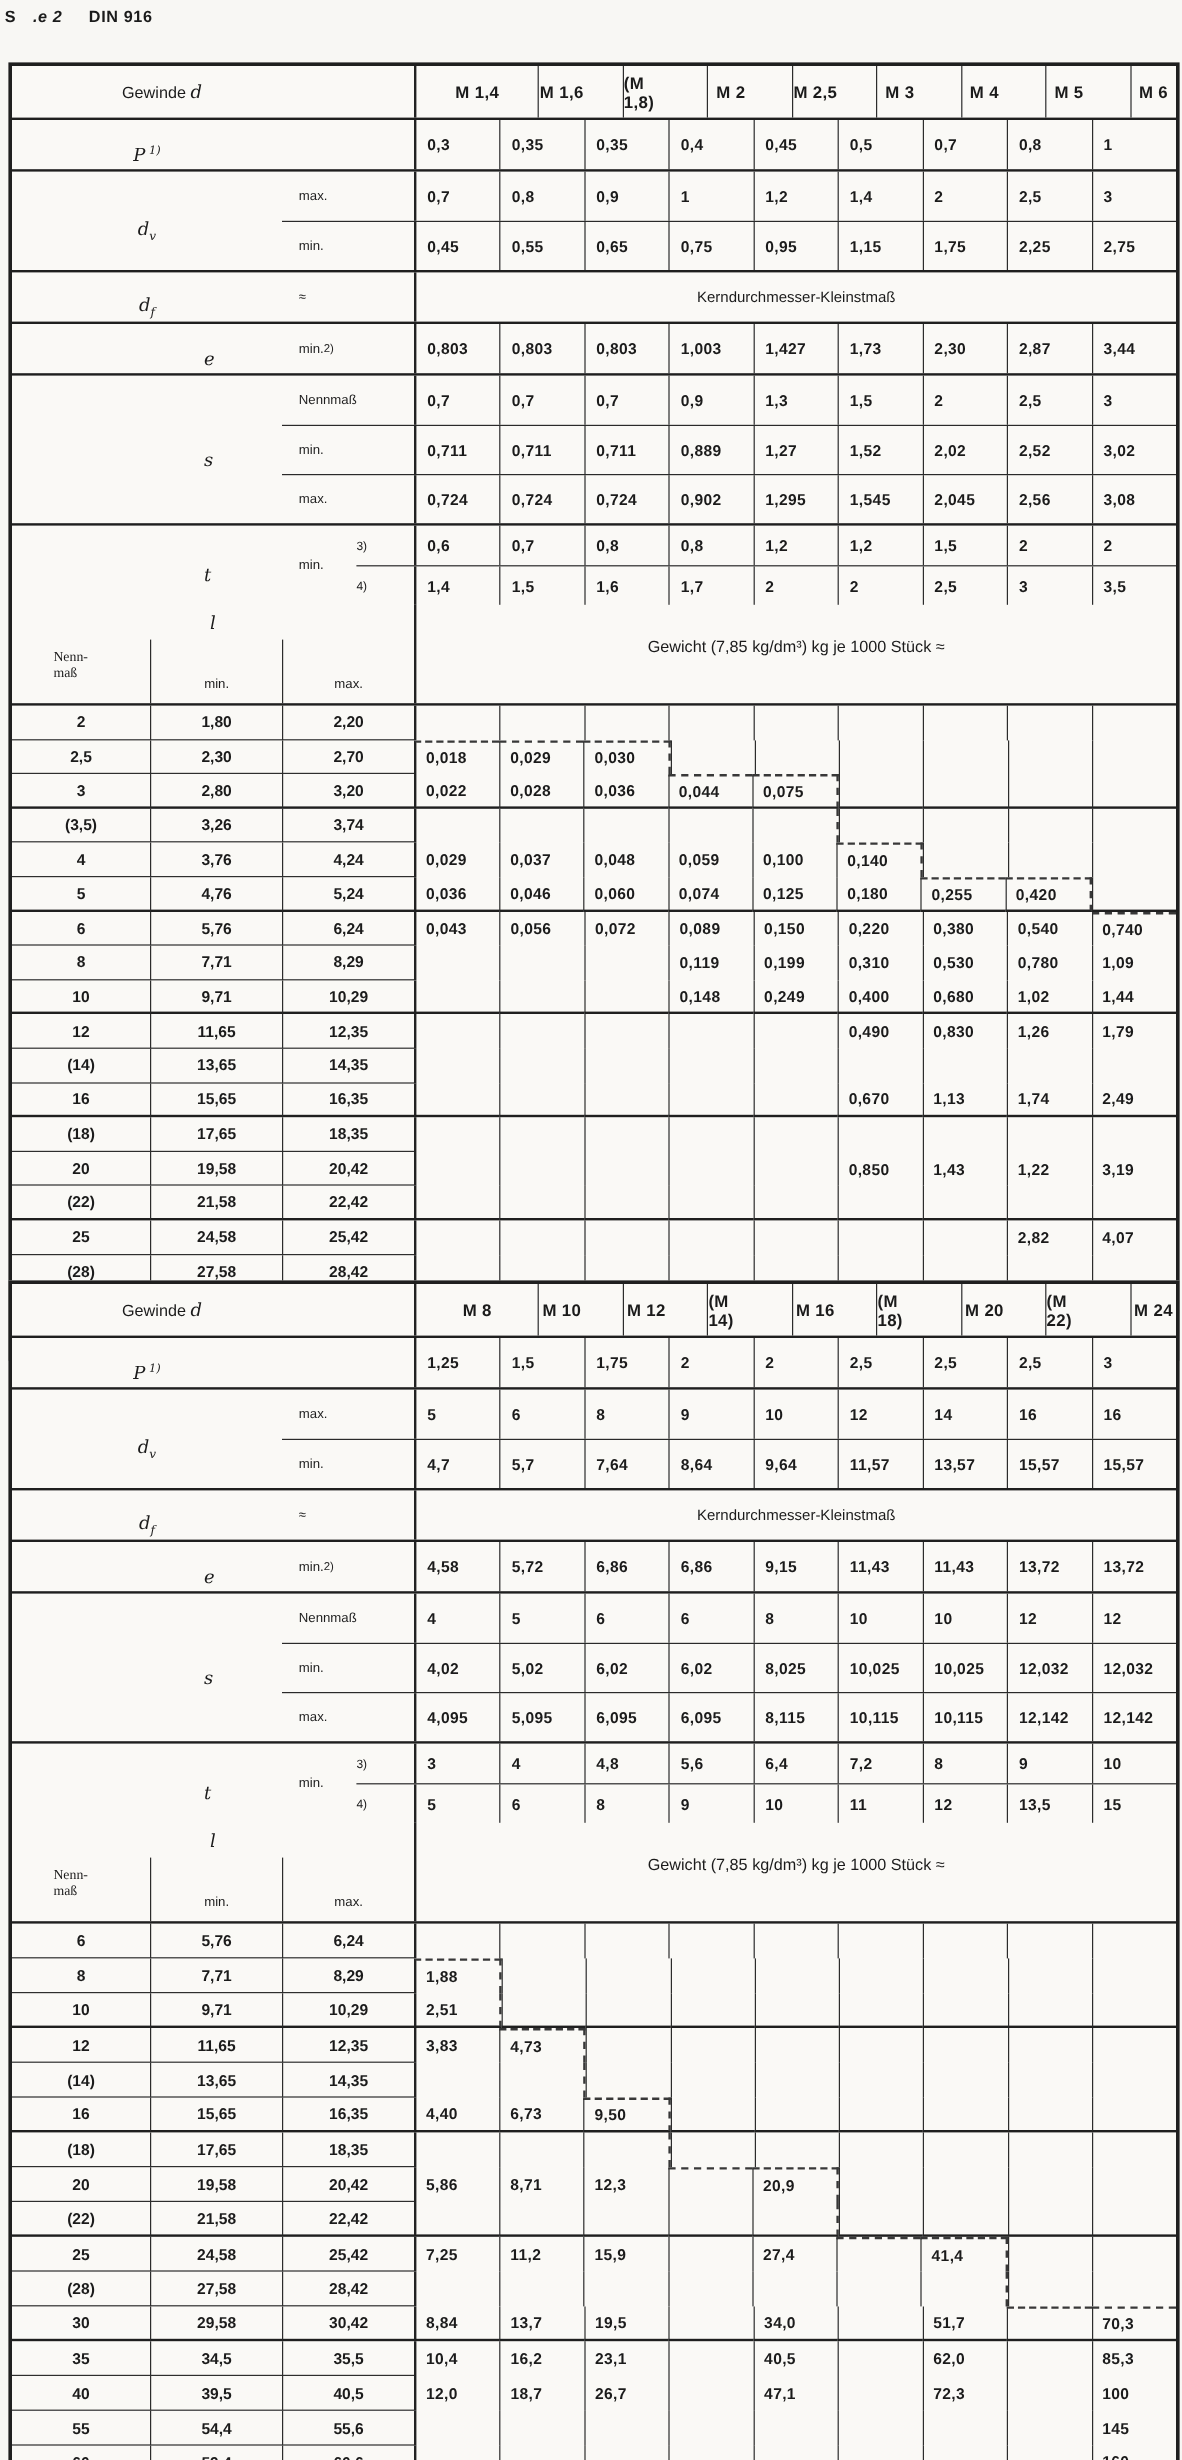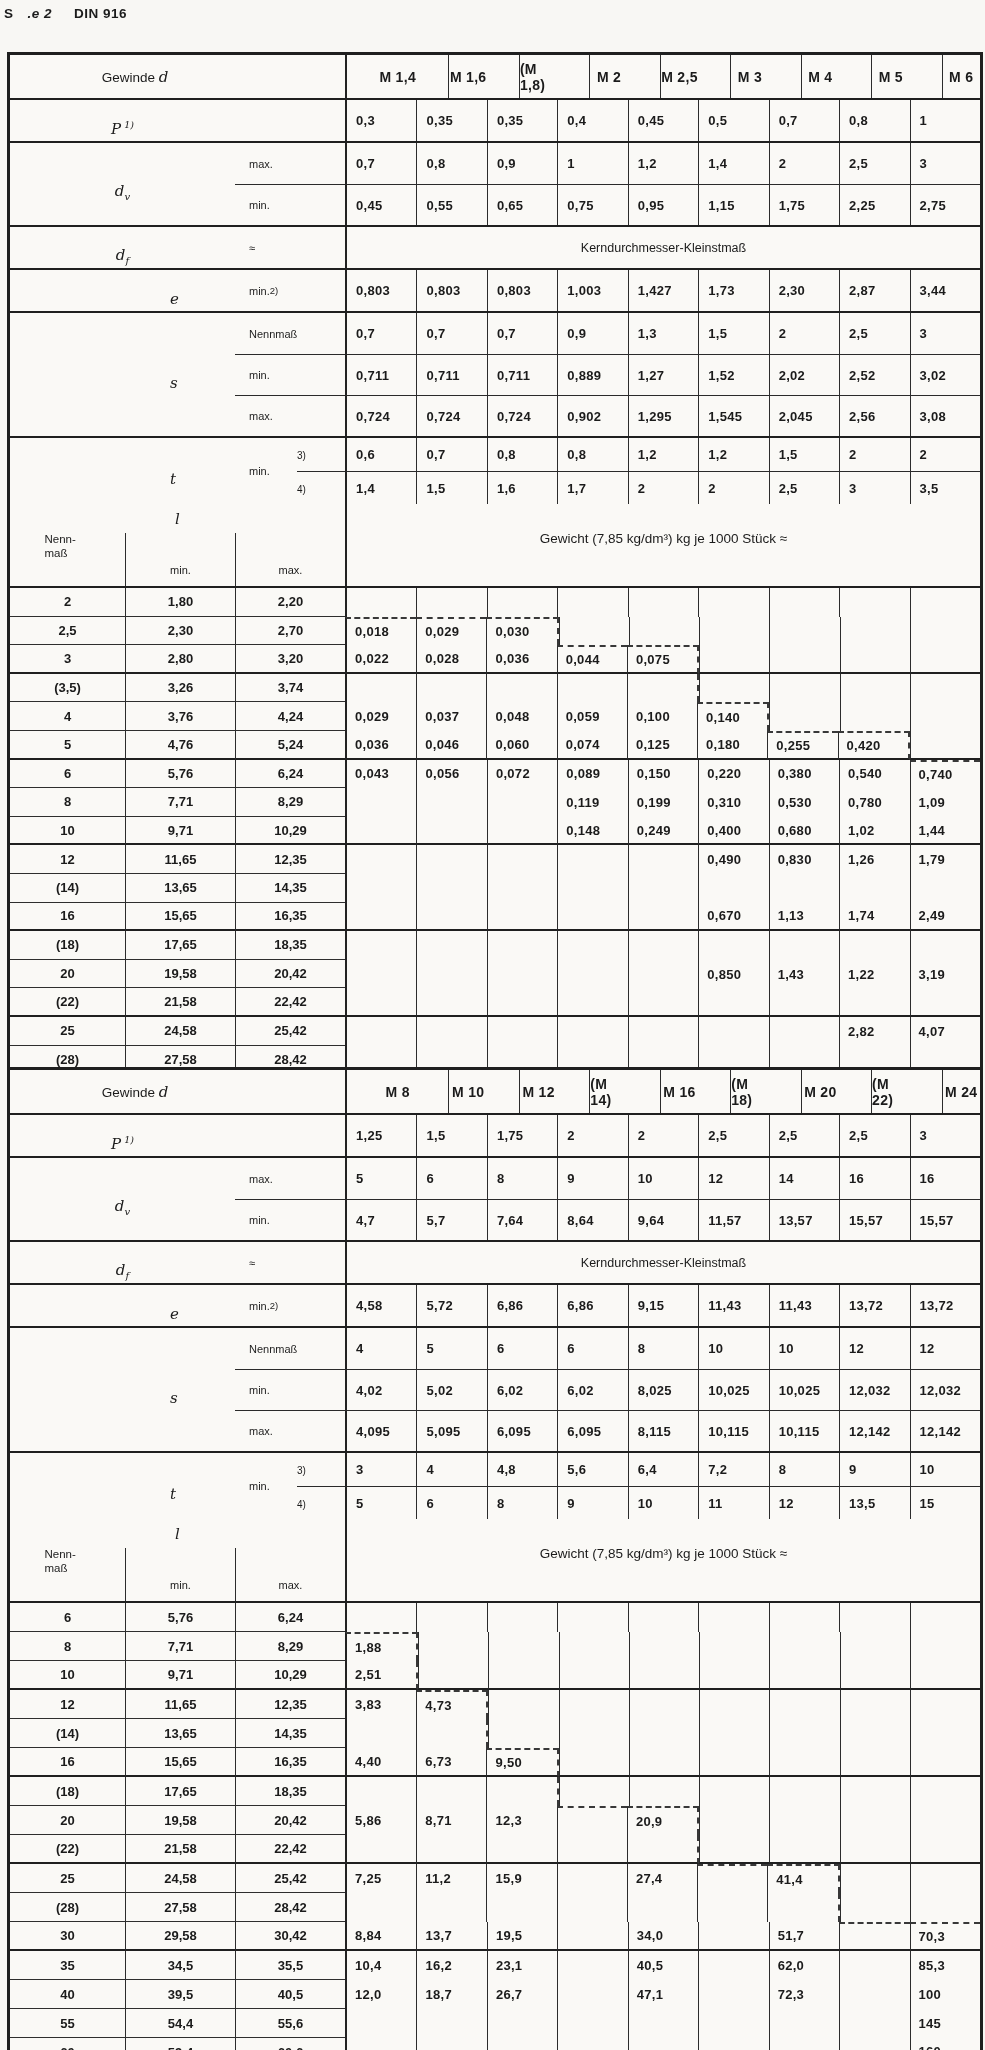--- a/index.html
+++ b/index.html
@@ -47,22 +47,22 @@
   .minwrap{width:62px;flex:none;display:flex;align-items:center;padding-left:14px;font-size:11px;}
   .supcol{flex:1;display:flex;flex-direction:column;}
   .supcol .stackrow{height:33px;}
   .supcell{width:48px;flex:none;display:flex;align-items:center;font-size:10px;padding-top:2px;}
 
   
   .lhead{height:84px;border-bottom:2.4px solid #1f1f1f;display:flex;}
   .lhead-left{width:335px;flex:none;display:flex;flex-direction:column;}
   .lsymrow{height:30px;display:flex;align-items:center;justify-content:center;}
   .lsubrow{height:54px;display:flex;}
-  .lsubrow .c1{width:115px;display:flex;align-items:flex-start;justify-content:center;
-      padding-bottom:9px;font-size:11.5px;line-height:1.15;}
+  .lsubrow .c1{width:115px;display:flex;align-items:center;justify-content:center;
+      padding-bottom:9px;font-size:11.5px;line-height:1.15;font-family:Liberation Serif, serif;}
   .lsubrow .c1 span{display:block;width:46px;text-align:left;}
   .lsubrow .c2,.lsubrow .c3{width:110px;border-left:1.4px solid #2c2c2c;display:flex;
       align-items:flex-end;justify-content:center;padding-bottom:10px;font-size:11px;}
   .gewicht{flex:1;border-left:2.4px solid #222;display:flex;align-items:center;
       justify-content:center;font-size:13.5px;padding-bottom:14px;}
 
   
   .lr{display:flex;height:var(--rh);}
   .lc{width:115px;flex:none;display:flex;align-items:center;justify-content:center;
       font-size:13px;font-weight:bold;border-bottom:1.4px solid #2e2e2e;}

